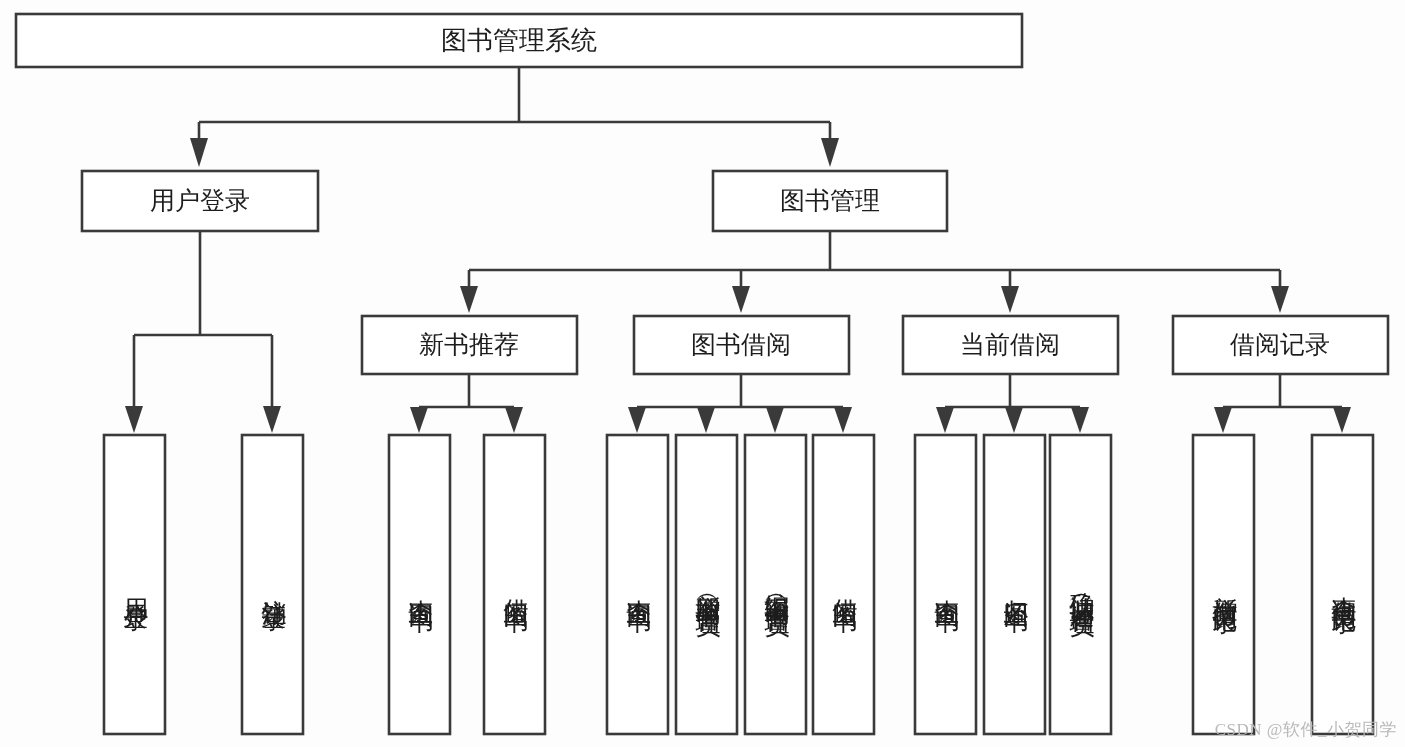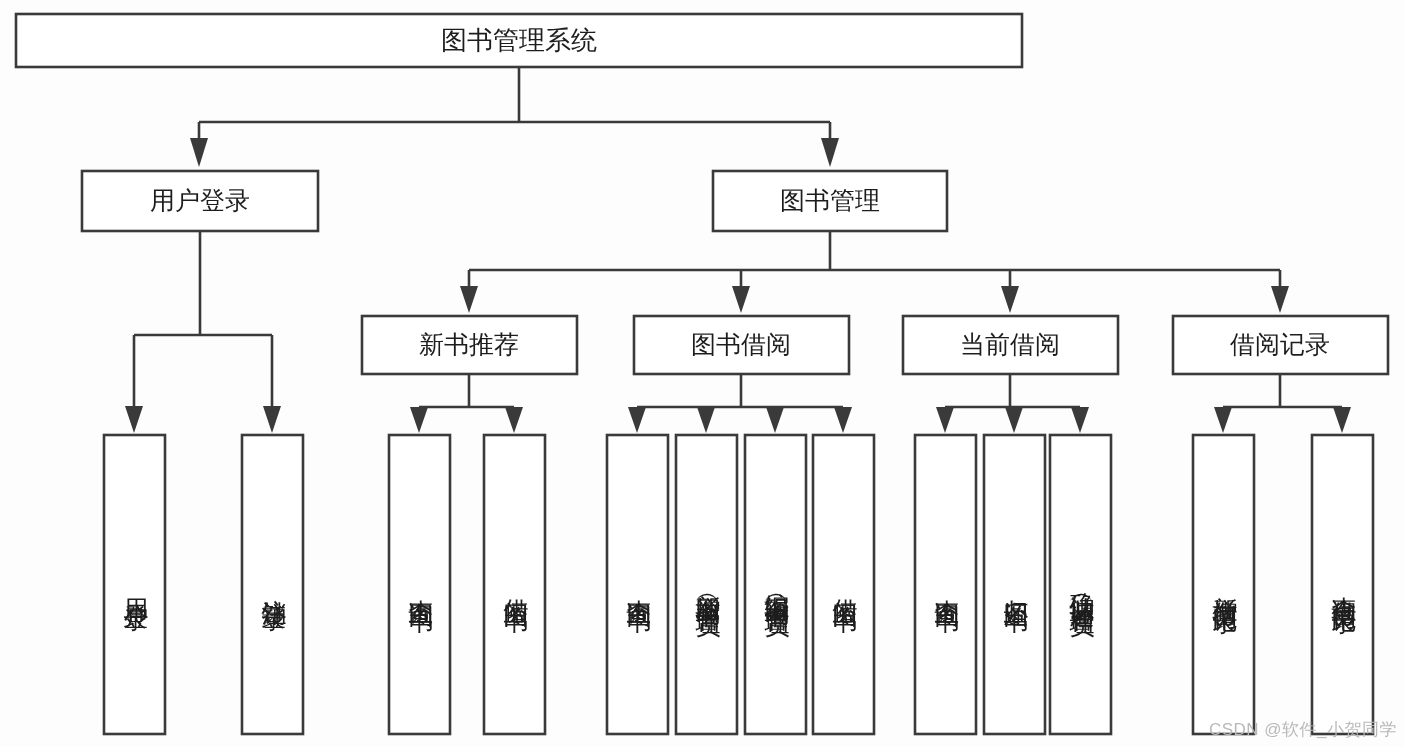--- a/index.html
+++ b/index.html
@@ -56,21 +56,21 @@
   .label-v {
     font-size: 25px;
     writing-mode: vertical-rl;
     text-orientation: upright;
     letter-spacing: 3px;
   }
   .watermark {
     position: absolute;
     right: 8px;
     bottom: 6px;
-    font-family: Liberation Sans, sans-serif;
+    font-family: Liberation Serif, serif;
     font-size: 17px;
     color: #b9b9b9;
     letter-spacing: 0.5px;
     white-space: nowrap;
     pointer-events: none;
   }
 </style>
 </head>
 <body>
 

